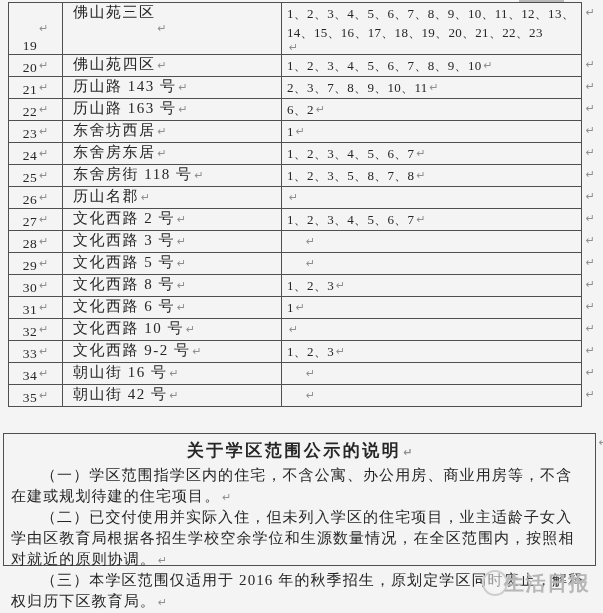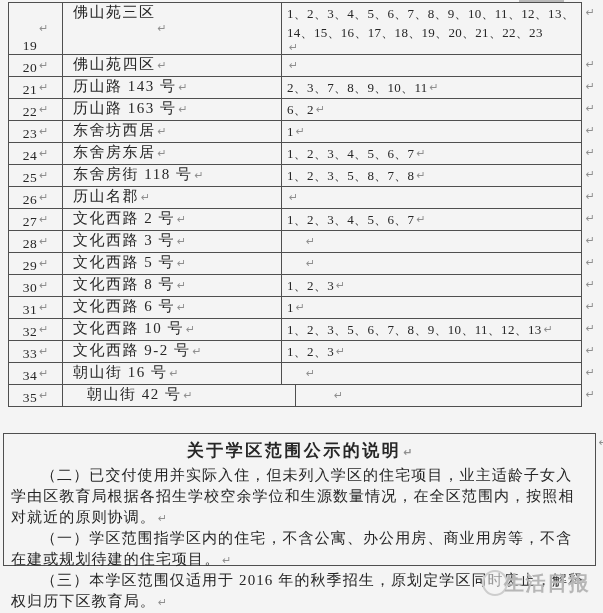--- a/index.html
+++ b/index.html
@@ -11,21 +11,21 @@
   }
   
   #artifact{position:absolute;left:519px;top:0;width:45px;height:3px;background:#b9b9b9;}
 
   
   #table{
     position:absolute;left:8px;top:2px;width:574px;box-sizing:border-box;
     border:1px solid var(--border,#4f4f4f);background:var(--bg,#f4f4f4);
   }
   .row{display:flex;align-items:stretch;position:relative;border-bottom:1px solid var(--border,#4f4f4f);}
-  .row:last-child{border-bottom:none;gap:14px;}
+  .row:last-child{border-bottom:none;}
   .cell{box-sizing:border-box;min-height:21px;}
   .c1{
     width:54px;border-right:1px solid var(--border,#4f4f4f);
     display:flex;align-items:flex-end;justify-content:center;
     font-size:13.5px;letter-spacing:0.5px;
   }
   .c2{
     width:219px;border-right:1px solid var(--border,#4f4f4f);
     display:flex;align-items:flex-start;padding-left:10px;
     font-size:15px;letter-spacing:1.5px;line-height:19px;
@@ -81,20 +81,21 @@
         <div class="cell c3">
           <span class="txt">1、2、3、4、5、6、7、8、9、10、11、12、13、14、15、16、17、18、19、20、21、22、23</span>
           <span class="pc">↵</span>
         </div>
         <span class="pc row-end">↵</span>
       </div>
       <div class="row">
         <div class="cell c1">20<span class="pc">↵</span></div>
         <div class="cell c2">佛山苑四区<span class="pc">↵</span></div>
         <div class="cell c3">
+          <span class="txt">1、2、3、4、5、6、7、8、9、10</span>
           <span class="pc">↵</span>
         </div>
         <span class="pc row-end">↵</span>
       </div>
       <div class="row">
         <div class="cell c1">21<span class="pc">↵</span></div>
         <div class="cell c2">历山路 143 号<span class="pc">↵</span></div>
         <div class="cell c3">
           <span class="txt">2、3、7、8、9、10、11</span>
           <span class="pc">↵</span>
@@ -185,21 +186,20 @@
         <div class="cell c3">
           <span class="txt">1</span>
           <span class="pc">↵</span>
         </div>
         <span class="pc row-end">↵</span>
       </div>
       <div class="row">
         <div class="cell c1">32<span class="pc">↵</span></div>
         <div class="cell c2">文化西路 10 号<span class="pc">↵</span></div>
         <div class="cell c3">
-          <span class="txt">1、2、3、5、6、7、8、9、10、11、12、13</span>
           <span class="pc">↵</span>
         </div>
         <span class="pc row-end">↵</span>
       </div>
       <div class="row">
         <div class="cell c1">33<span class="pc">↵</span></div>
         <div class="cell c2">文化西路 9-2 号<span class="pc">↵</span></div>
         <div class="cell c3">
           <span class="txt">1、2、3</span>
           <span class="pc">↵</span>
@@ -221,22 +221,22 @@
           <span class="pc">↵</span>
         </div>
         <span class="pc row-end">↵</span>
       </div>
     </div>
 </div>
 
 <div id="notes">
   <div id="notes-title"><span>关于学区范围公示的说明</span><span class="pc">↵</span></div>
   <div id="notes-paras">
+      <p>（一）学区范围指学区内的住宅，不含公寓、办公用房、商业用房等，不含在建或规划待建的住宅项目。<span class="pc">↵</span></p>
       <p>（二）已交付使用并实际入住，但未列入学区的住宅项目，业主适龄子女入学由区教育局根据各招生学校空余学位和生源数量情况，在全区范围内，按照相对就近的原则协调。<span class="pc">↵</span></p>
-      <p>（一）学区范围指学区内的住宅，不含公寓、办公用房、商业用房等，不含在建或规划待建的住宅项目。<span class="pc">↵</span></p>
       <p>（三）本学区范围仅适用于 2016 年的秋季招生，原划定学区同时废止，解释权归历下区教育局。<span class="pc">↵</span></p>
     </div>
   <span class="pc notes-end">↵</span>
 </div>
 
 <div id="watermark">
   <span class="wm-circle"></span>
   <span class="wm-text">生活日报</span>
 </div>
 

